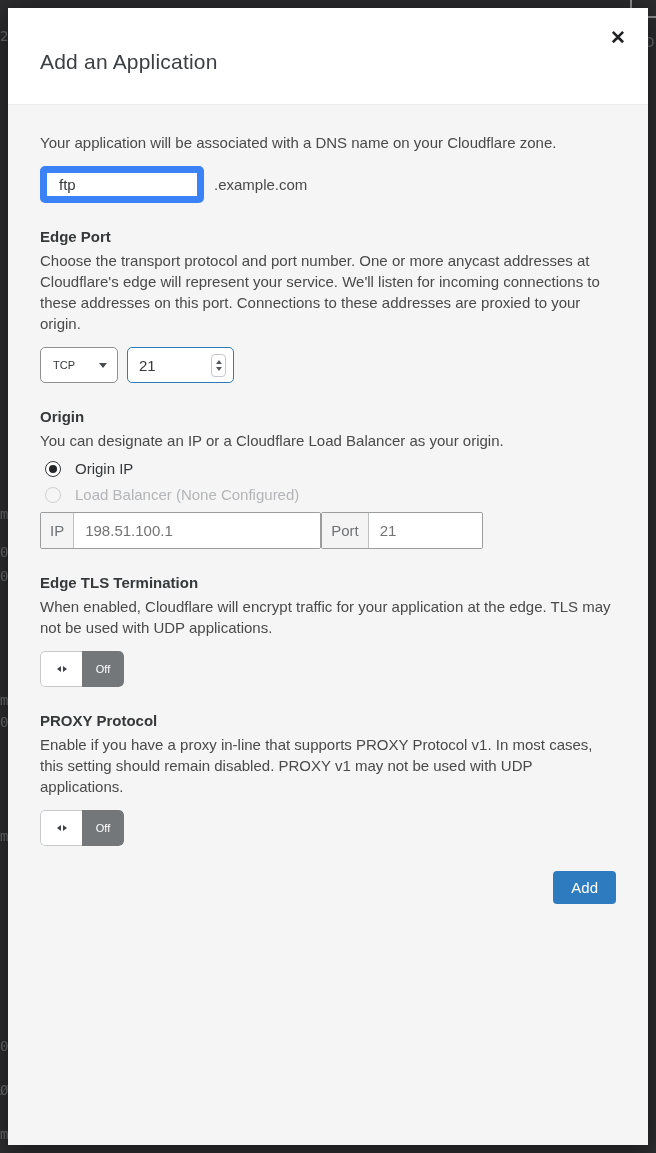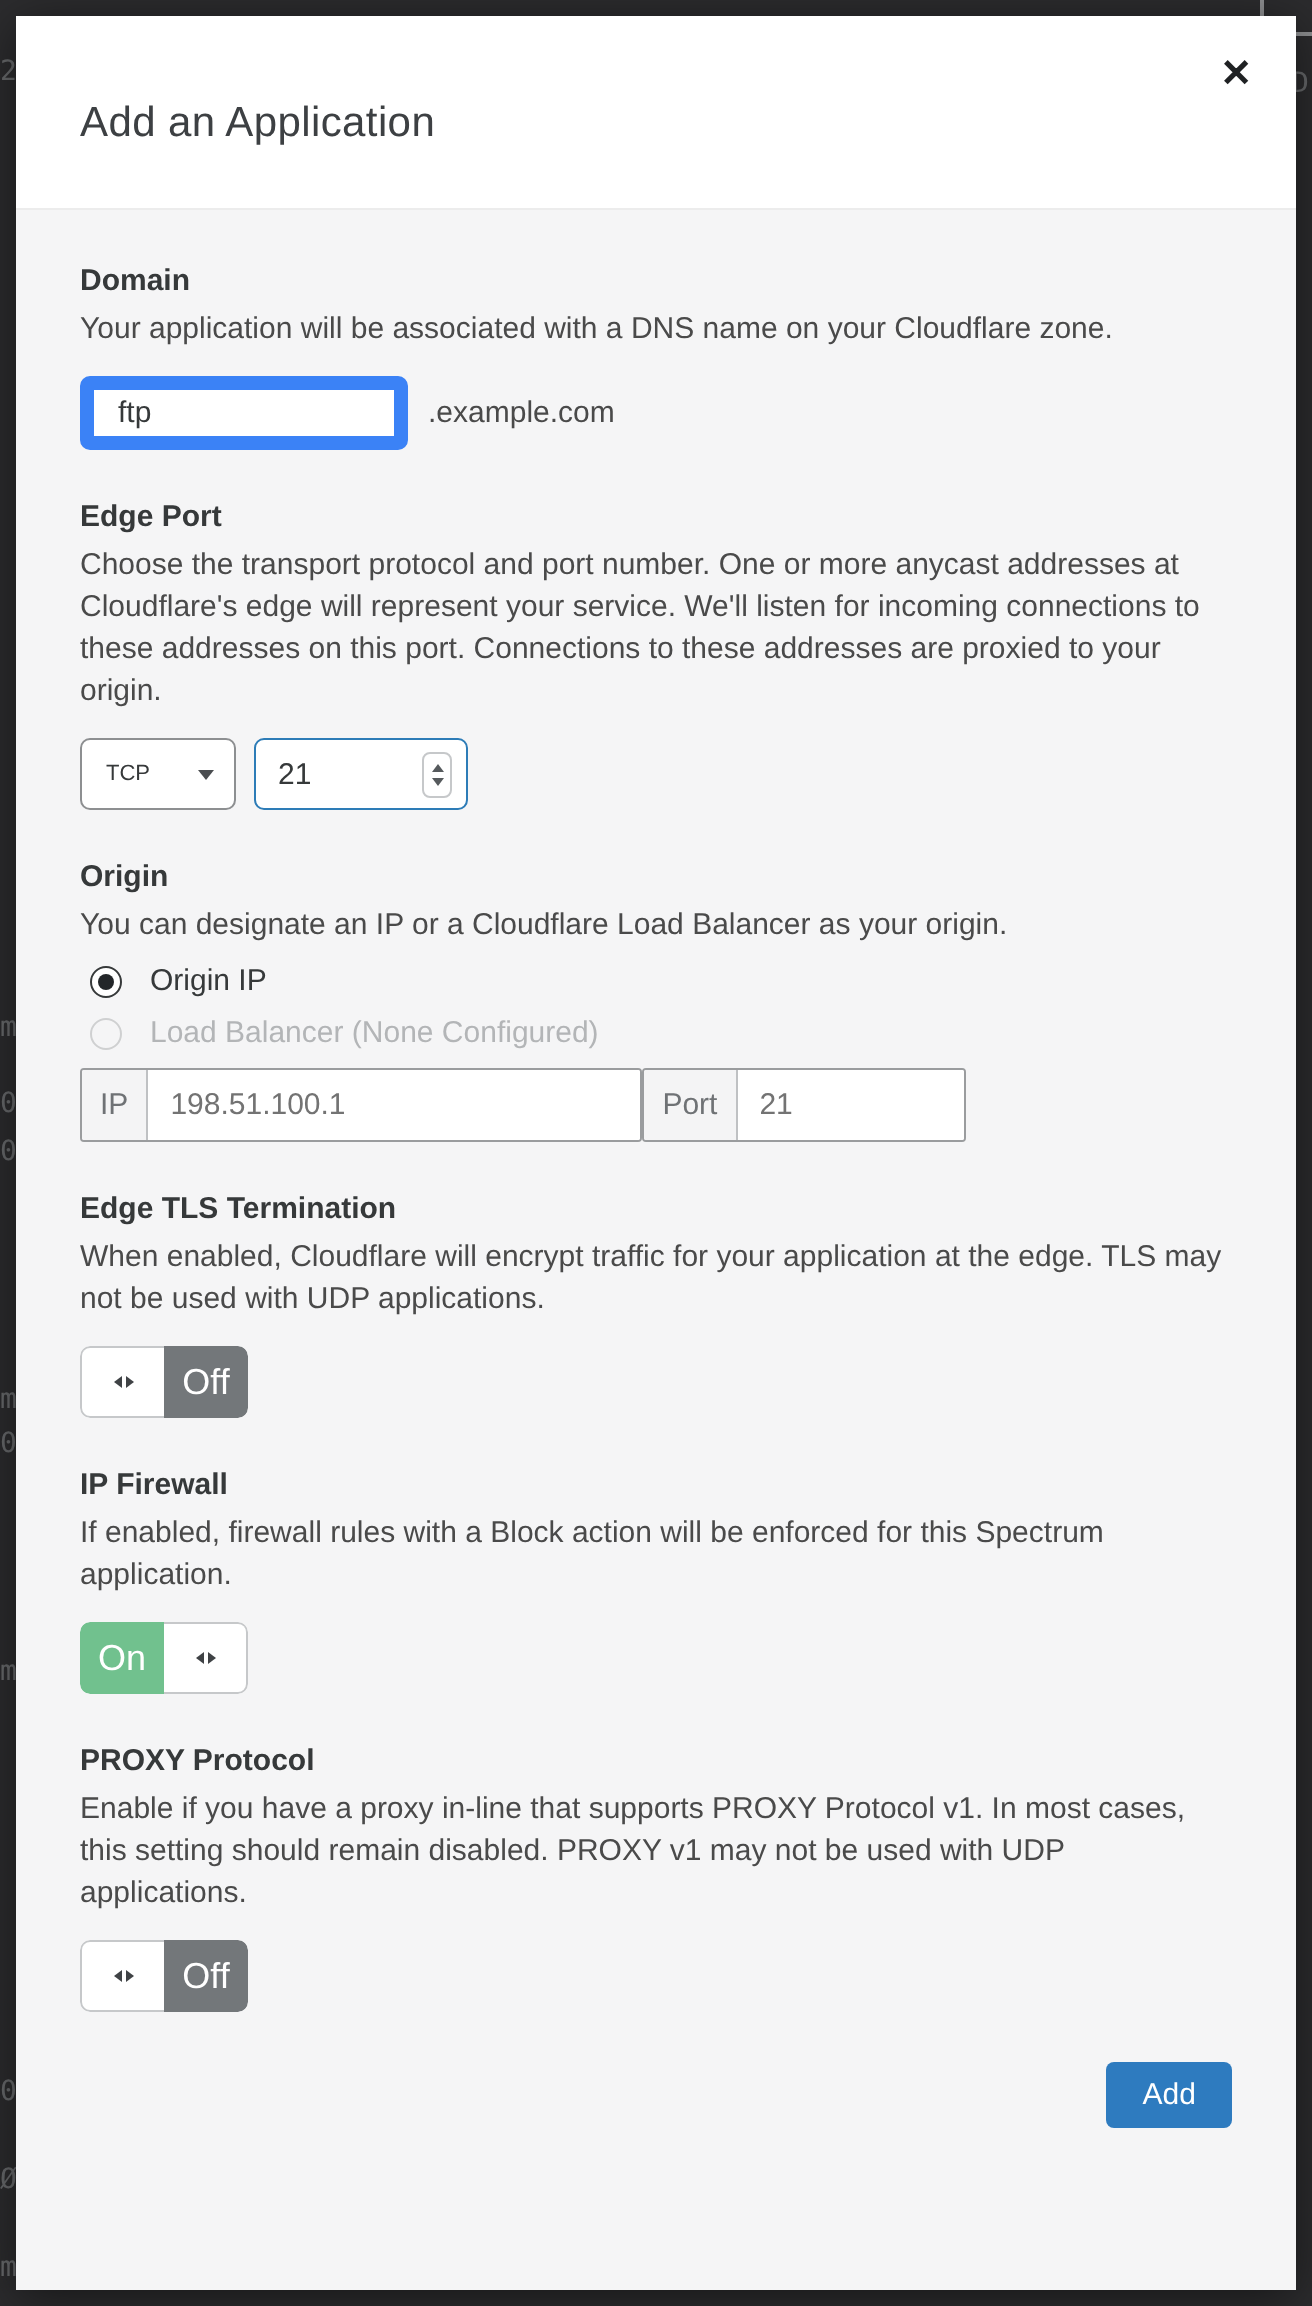--- a/index.html
+++ b/index.html
@@ -124,21 +124,21 @@
     cursor:pointer;
   }
   .toggle-handle {
     width:42px; background:#fff; border:1px solid #c6c8ca;
     display:flex; align-items:center; justify-content:center; gap:2px;
   }
   .toggle.off .toggle-handle { border-radius:5px 0 0 5px; border-right:none; }
   .toggle.on  .toggle-handle { border-radius:0 5px 5px 0; border-left:none; }
   .toggle-state {
     width:42px; display:flex; align-items:center; justify-content:center;
-    color:#fff; font-size:18px;
+    color:#fff; font-size:11px;
   }
   .toggle-state.off { background:#73777a; border-radius:0 5px 5px 0; }
   .toggle-state.on  { background:#71c18e; border-radius:5px 0 0 5px; }
   .tri-l { width:0; height:0; border-top:3.5px solid transparent; border-bottom:3.5px solid transparent; border-right:4.5px solid #3f4245; }
   .tri-r { width:0; height:0; border-top:3.5px solid transparent; border-bottom:3.5px solid transparent; border-left:4.5px solid #3f4245; }
 
   
   .modal-footer { text-align:right; margin-top:7px; padding-bottom:28px; }
   .add-btn {
     background:#2e7bbf; color:#fff; border:none; border-radius:4px;
@@ -171,21 +171,20 @@
   <div class="modal">
 
     <div class="modal-header">
       <button class="close-btn">✕</button>
       <h1 class="modal-title">Add an Application</h1>
     </div>
 
     <div class="modal-body">
 
       <div class="section">
-        <div class="section-label">Domain</div>
         <div class="section-desc">Your application will be associated with a DNS name on your Cloudflare zone.</div>
         <div class="domain-row">
           <input class="text-input domain-input" value="ftp" style="">
           <span class="domain-suffix">.example.com</span>
         </div>
       </div>
 
       <div class="section">
         <div class="section-label">Edge Port</div>
         <div class="section-desc">Choose the transport protocol and port number. One or more anycast addresses at Cloudflare's edge will represent your service. We'll listen for incoming connections to these addresses on this port. Connections to these addresses are proxied to your origin.</div>
@@ -237,31 +236,20 @@
         <div class="section-desc">When enabled, Cloudflare will encrypt traffic for your application at the edge. TLS may not be used with UDP applications.</div>
         <div class="toggle off">
           <span class="toggle-handle">
             <span class="tri-l"></span>
             <span class="tri-r"></span>
           </span>
           <span class="toggle-state off">Off</span>
         </div>
       </div>
 
-      <div class="section">
-        <div class="section-label">IP Firewall</div>
-        <div class="section-desc">If enabled, firewall rules with a Block action will be enforced for this Spectrum application.</div>
-        <div class="toggle on">
-          <span class="toggle-state on">On</span>
-          <span class="toggle-handle">
-            <span class="tri-l"></span>
-            <span class="tri-r"></span>
-          </span>
-        </div>
-      </div>
 
       <div class="section">
         <div class="section-label">PROXY Protocol</div>
         <div class="section-desc">Enable if you have a proxy in-line that supports PROXY Protocol v1. In most cases, this setting should remain disabled. PROXY v1 may not be used with UDP applications.</div>
         <div class="toggle off">
           <span class="toggle-handle">
             <span class="tri-l"></span>
             <span class="tri-r"></span>
           </span>
           <span class="toggle-state off">Off</span>

